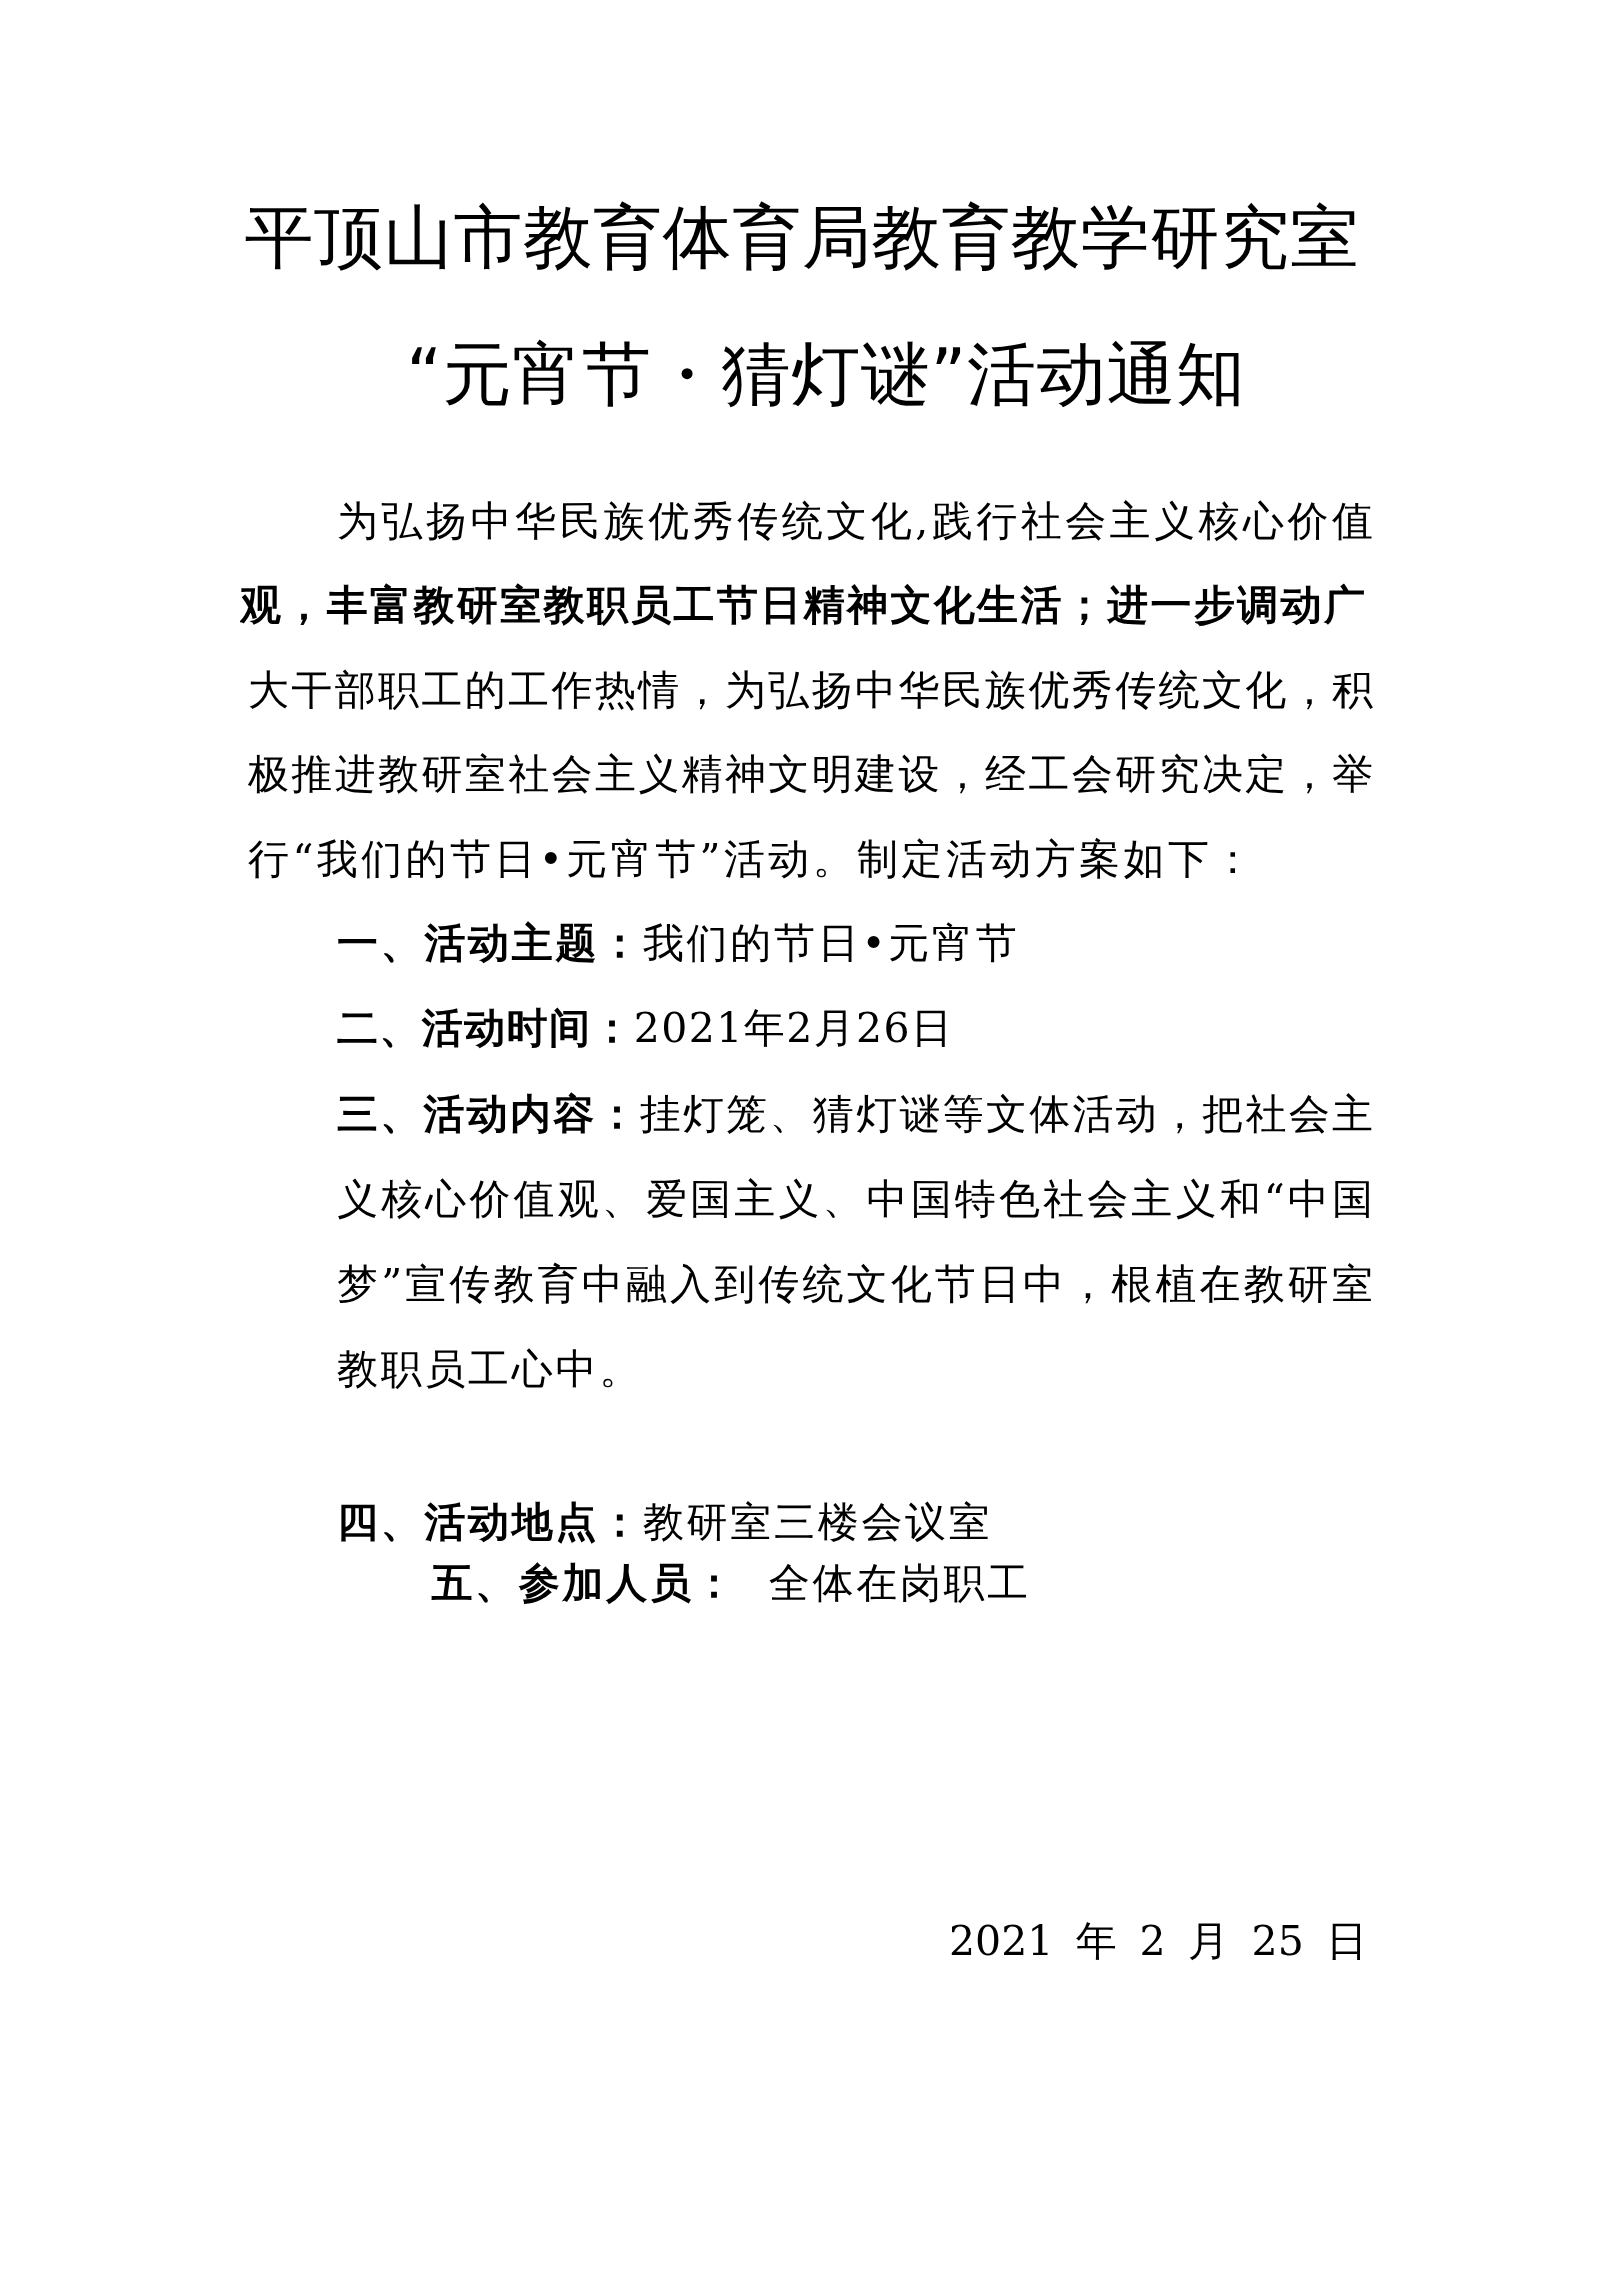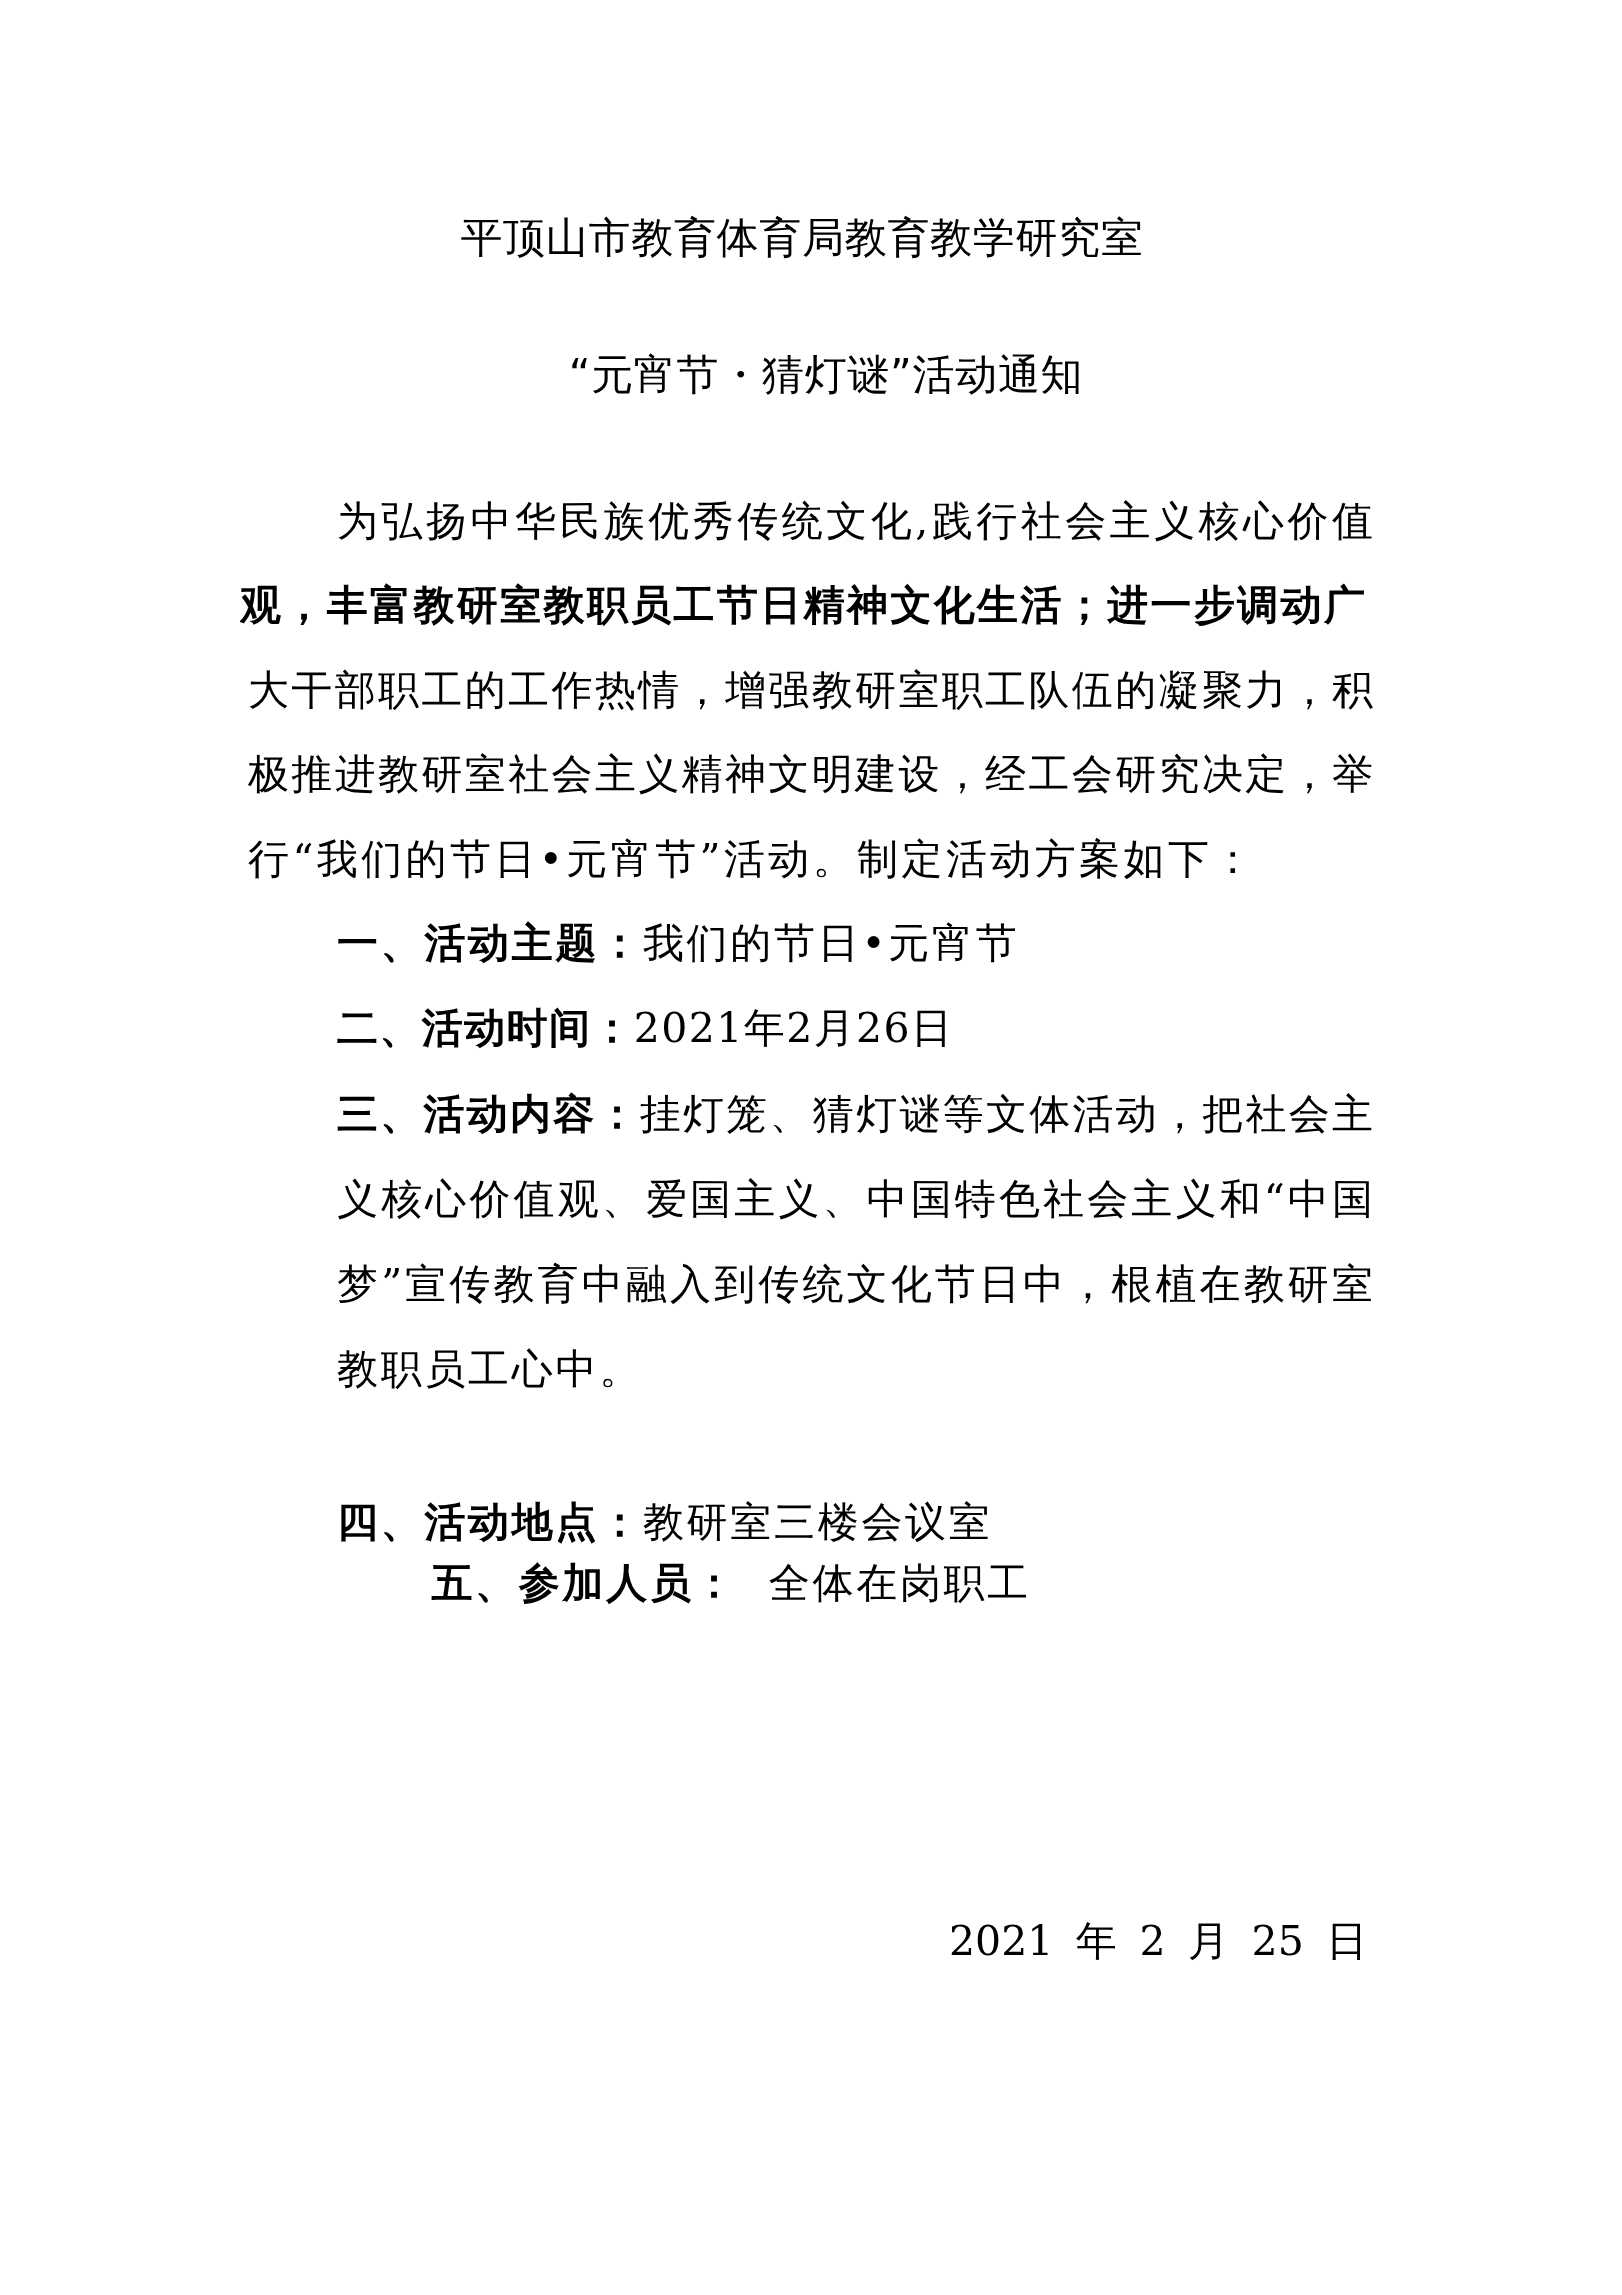--- a/index.html
+++ b/index.html
@@ -1,21 +1,21 @@
 <!DOCTYPE html>
 <html style="font-size:11px"><head>
 <meta charset="utf-8">
 <style>
   html, body { margin: 0; padding: 0; background: #ffffff; }
   body { width: 1623px; height: 2295px; position: relative; overflow: hidden; color: #000000; }
   .page { position: absolute; left: 0; top: 0; width: 1623px; height: 2295px; background: #ffffff; }
   .title {
     position: absolute; left: 0; width: 1604px; text-align: center;
     font-family: "DejaVu Sans", "Liberation Sans", sans-serif;
-    font-size: 42px; line-height: 63px; font-weight: normal; letter-spacing: 0.7px;
+    font-size: 69px; line-height: 63px; font-weight: normal; letter-spacing: 0.7px;
     white-space: nowrap;
   }
   .line {
     position: absolute; white-space: nowrap;
     font-family: "DejaVu Serif", "Liberation Serif", serif;
     font-size: 41px; line-height: 44px;
   }
   .just { text-align: justify; text-align-last: justify; white-space: normal; overflow: hidden; height: 44px; }
   .lbl { font-weight: bold; }
   .date-line { letter-spacing: 0px; word-spacing: 9.5px; }
@@ -24,21 +24,21 @@
 <body>
 
 <div class="page">
 
   <div class="title" style="top:206px;">平顶山市教育体育局教育教学研究室</div>
   <div class="title" style="top:343px;padding-left:24px;">“元宵节・猜灯谜”活动通知</div>
 
   <div>
     <div class="line just" style="left:337px; top:499px; width:1036px;">为弘扬中华民族优秀传统文化,践行社会主义核心价值</div>
     <div class="line just" style="left:240px; top:583px; width:1125px;font-weight:bold;">观，丰富教研室教职员工节日精神文化生活；进一步调动广</div>
-    <div class="line just" style="left:248px; top:668px; width:1125px;">大干部职工的工作热情，增强教研室职工队伍的凝聚力，积</div>
+    <div class="line just" style="left:248px; top:668px; width:1125px;">大干部职工的工作热情，为弘扬中华民族优秀传统文化，积</div>
     <div class="line just" style="left:248px; top:752px; width:1125px;">极推进教研室社会主义精神文明建设，经工会研究决定，举</div>
     <div class="line" style="left:248px; top:837px; letter-spacing:3.4px;">行“我们的节日•元宵节”活动。制定活动方案如下：</div>
   </div>
 
   <div>
     <div class="line" style="left:337px; top:921px; letter-spacing:2.7px;">
       <span class="lbl">一、活动主题：</span><span>我们的节日•元宵节</span>
     </div>
 
     <div class="line" style="left:337px; top:1006px; letter-spacing:1.4px;">

